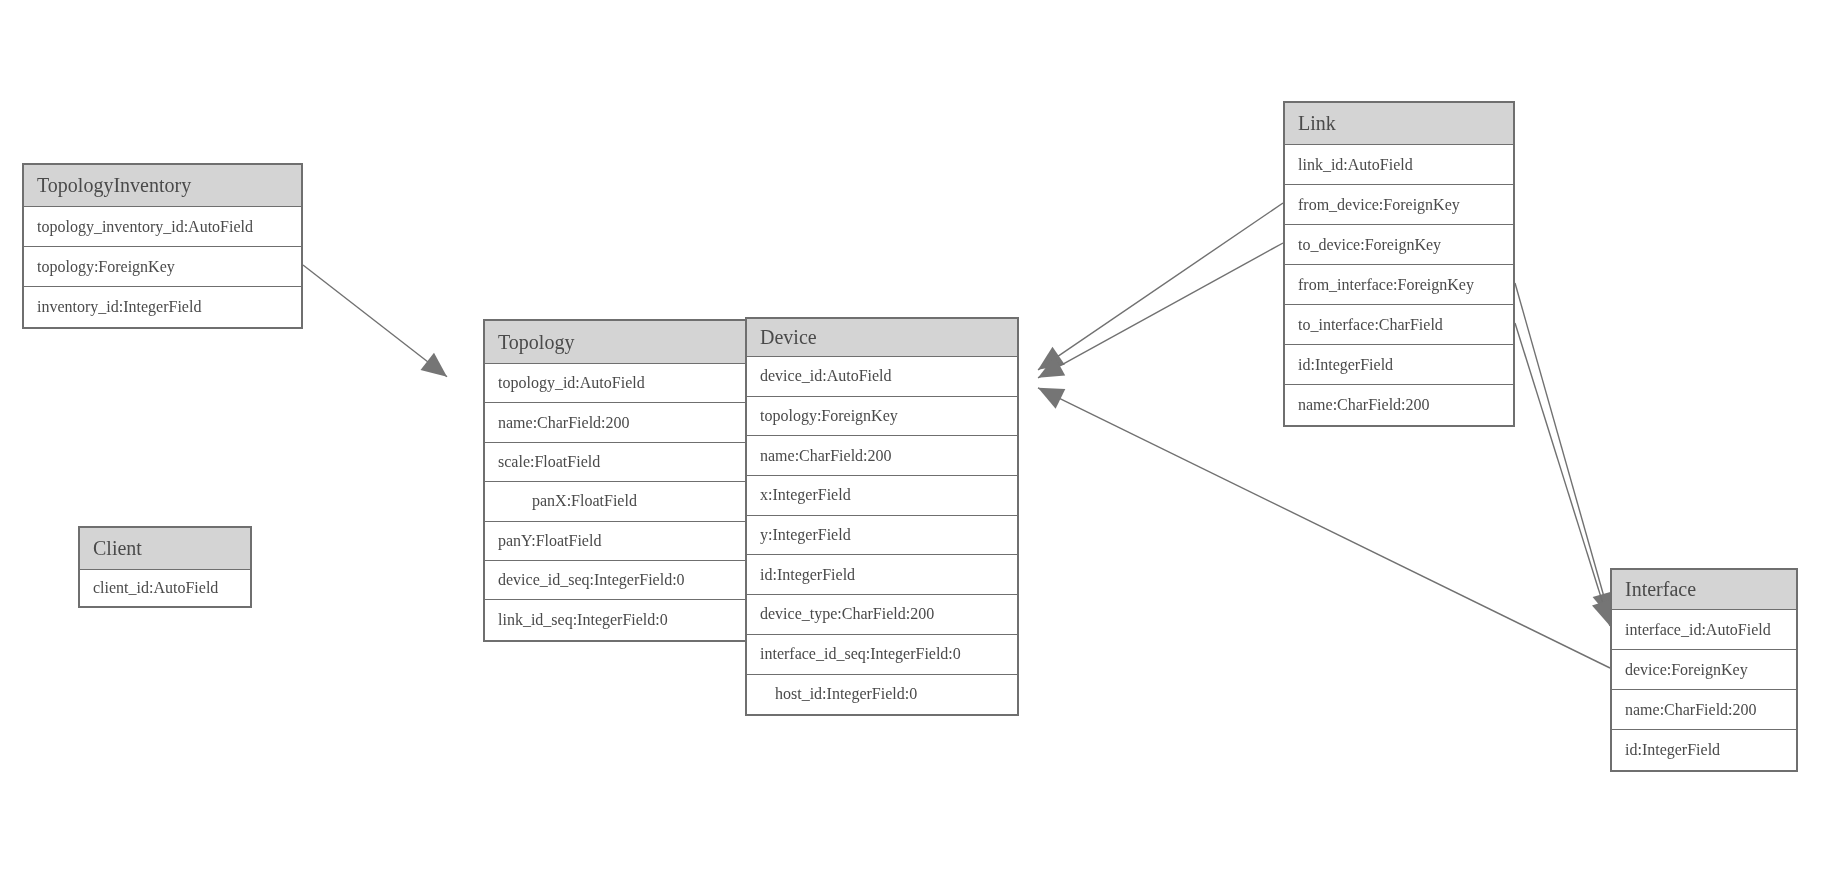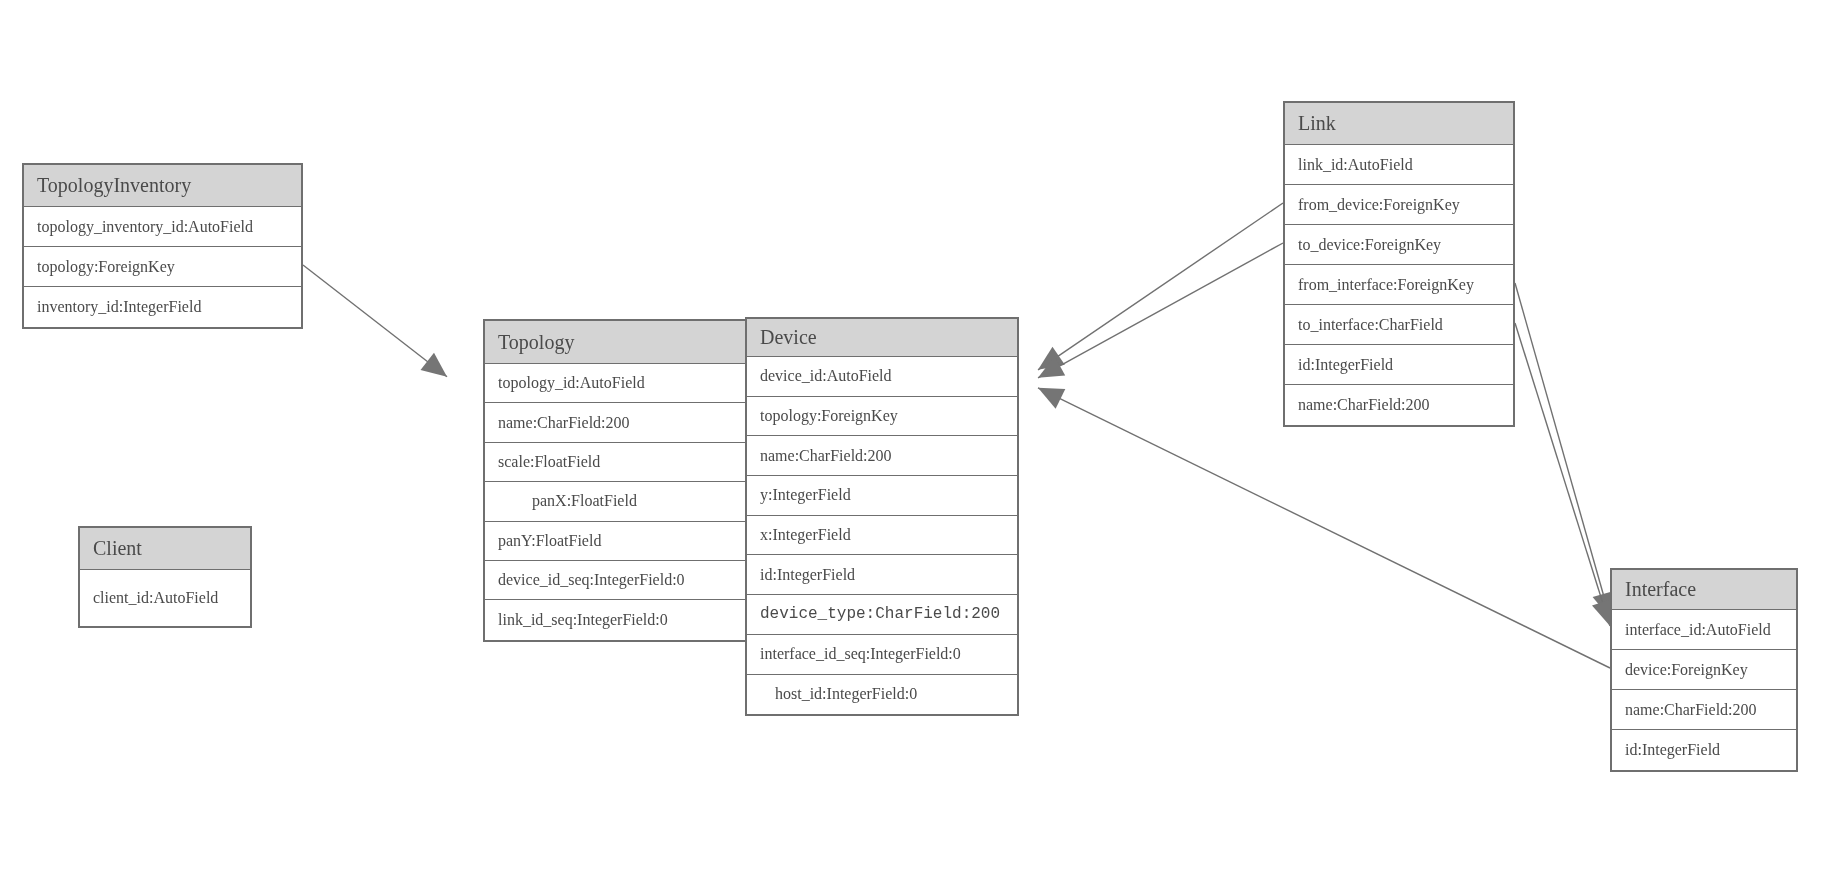--- a/index.html
+++ b/index.html
@@ -83,31 +83,31 @@
         <div class="entity-row" style="height: 39.4px;">topology_id:AutoField</div>
         <div class="entity-row" style="height: 39.4px;">name:CharField:200</div>
         <div class="entity-row" style="height: 39.4px;">scale:FloatField</div>
         <div class="entity-row" style="height: 39.4px; padding-left: 47px;">panX:FloatField</div>
         <div class="entity-row" style="height: 39.4px;">panY:FloatField</div>
         <div class="entity-row" style="height: 39.4px;">device_id_seq:IntegerField:0</div>
         <div class="entity-row last" style="height: 39.4px;">link_id_seq:IntegerField:0</div>
       </div>
       <div class="entity" style="left: 78px; top: 526px; width: 174px;">
         <div class="entity-header" style="height: 42px;">Client</div>
-        <div class="entity-row last" style="height: 56px;">client_id:AutoField</div>
+        <div class="entity-row last" style="height: 36px;">client_id:AutoField</div>
       </div>
       <div class="entity" style="left: 745px; top: 317px; width: 274px;">
         <div class="entity-header" style="height: 38px;">Device</div>
         <div class="entity-row" style="height: 39.7px;">device_id:AutoField</div>
         <div class="entity-row" style="height: 39.7px;">topology:ForeignKey</div>
         <div class="entity-row" style="height: 39.7px;">name:CharField:200</div>
+        <div class="entity-row" style="height: 39.7px;">x:IntegerField</div>
         <div class="entity-row" style="height: 39.7px;">y:IntegerField</div>
-        <div class="entity-row" style="height: 39.7px;">x:IntegerField</div>
         <div class="entity-row" style="height: 39.7px;">id:IntegerField</div>
-        <div class="entity-row" style="height: 39.7px; font-family: Liberation Mono, monospace;">device_type:CharField:200</div>
+        <div class="entity-row" style="height: 39.7px;">device_type:CharField:200</div>
         <div class="entity-row" style="height: 39.7px; text-align: right;">interface_id_seq:IntegerField:0</div>
         <div class="entity-row last" style="height: 39.7px; padding-left: 28px;">host_id:IntegerField:0</div>
       </div>
       <div class="entity" style="left: 1283px; top: 101px; width: 232px;">
         <div class="entity-header" style="height: 42px;">Link</div>
         <div class="entity-row" style="height: 40px;">link_id:AutoField</div>
         <div class="entity-row" style="height: 40px;">from_device:ForeignKey</div>
         <div class="entity-row" style="height: 40px;">to_device:ForeignKey</div>
         <div class="entity-row" style="height: 40px;">from_interface:ForeignKey</div>
         <div class="entity-row" style="height: 40px;">to_interface:CharField</div>

